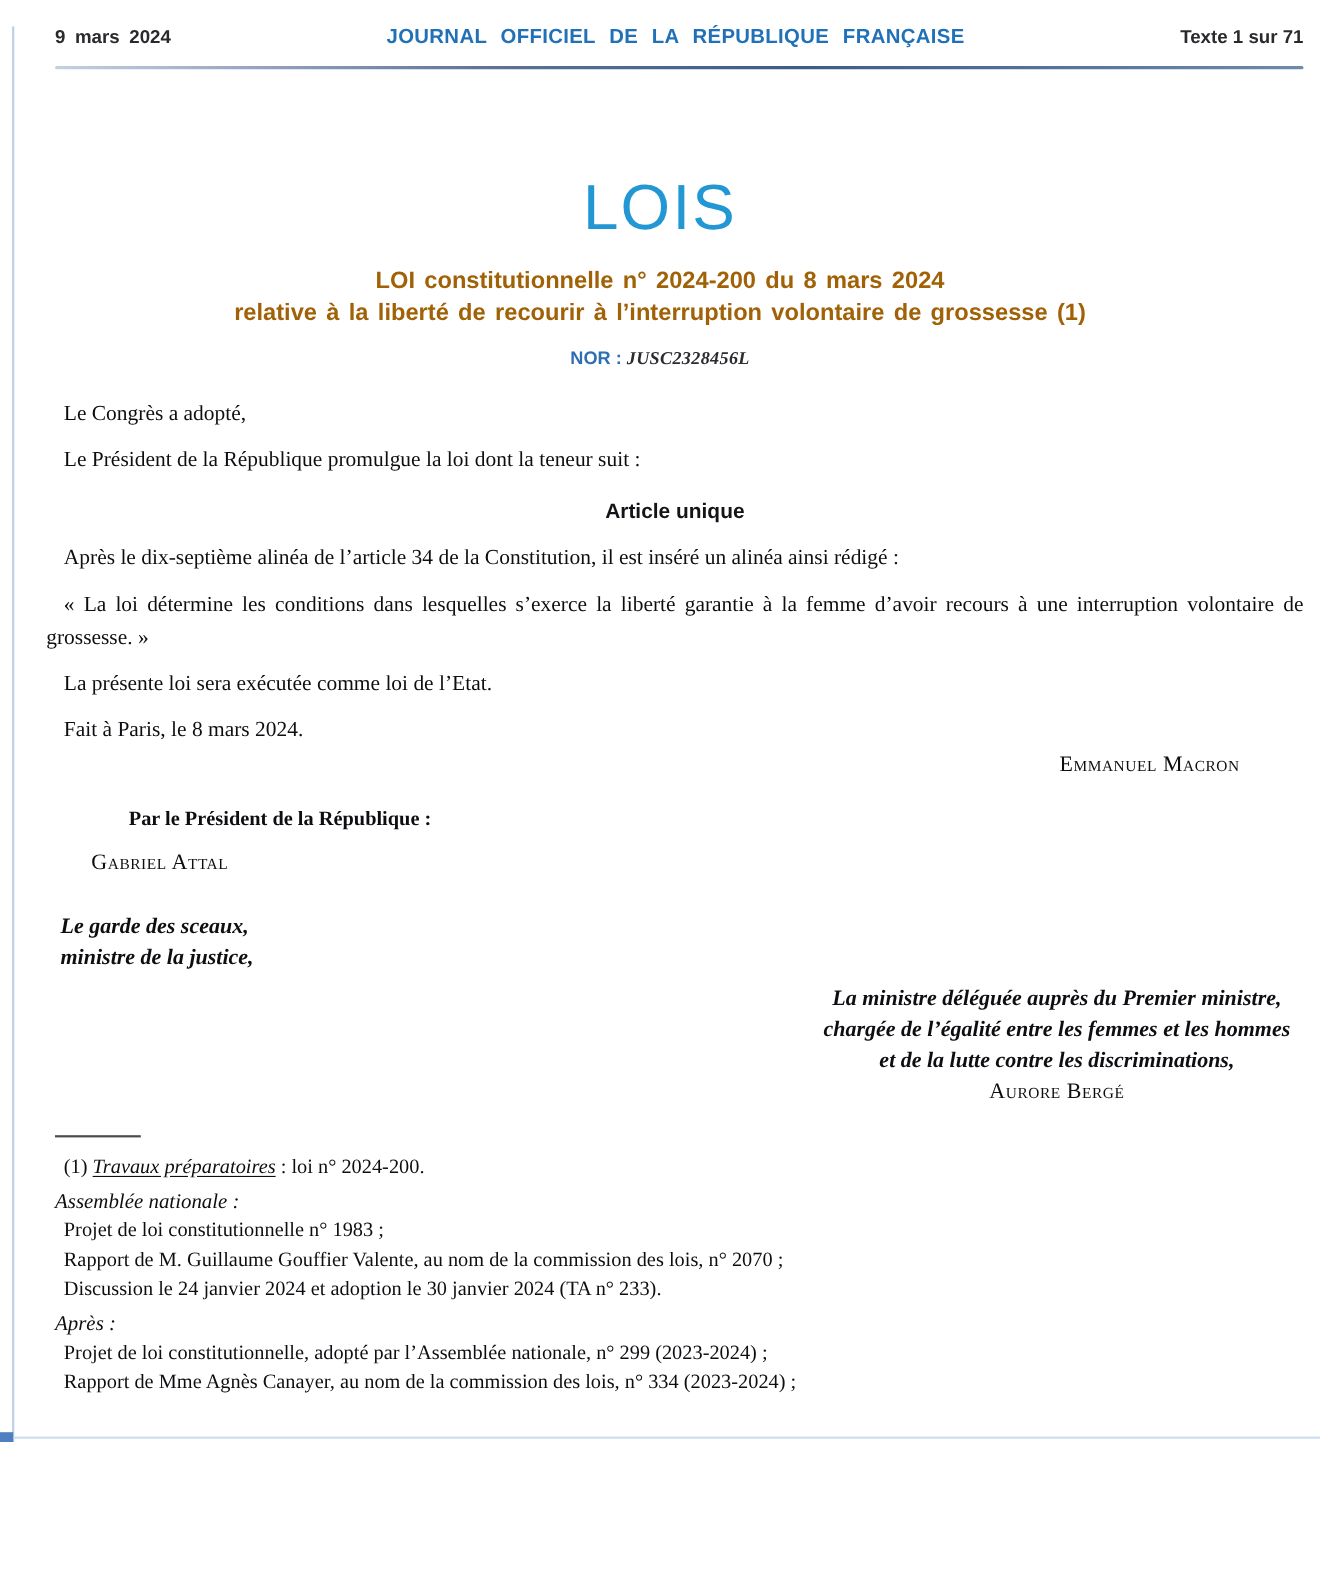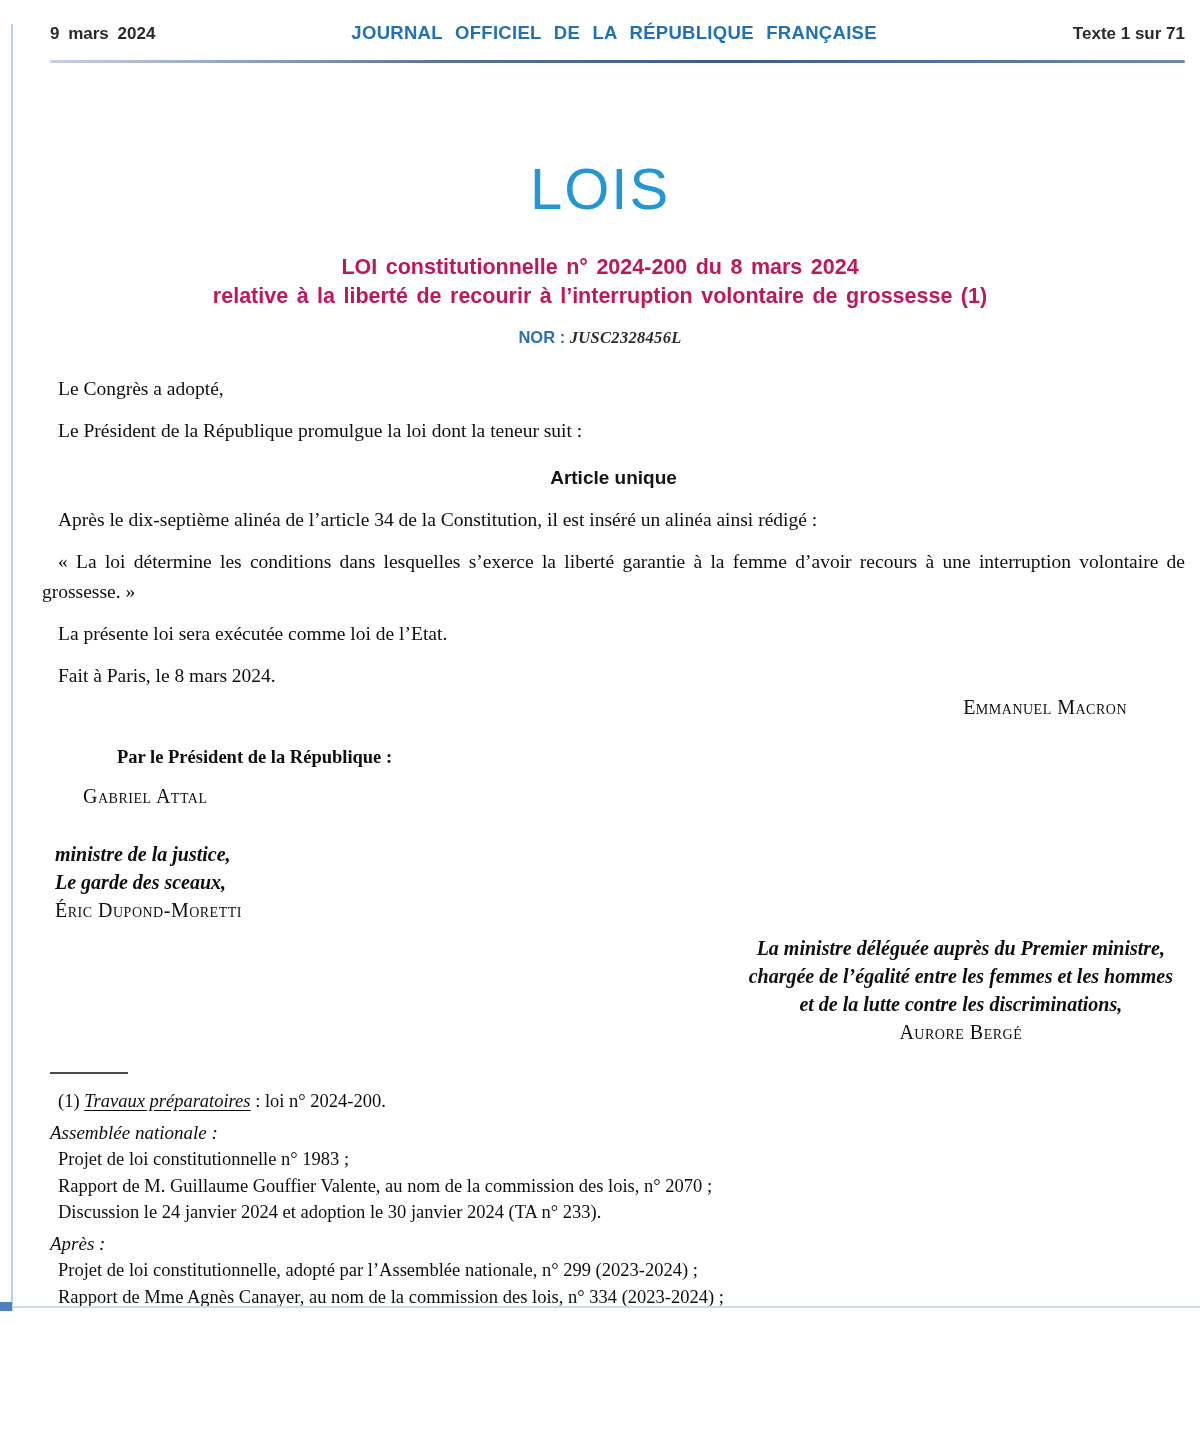--- a/index.html
+++ b/index.html
@@ -36,24 +36,24 @@
   
   .lois{
     margin:96px 0 0;text-align:center;
     font-family:"Liberation Sans", sans-serif;
     font-weight:400;font-size:58px;line-height:60px;
     color:#2397d4;letter-spacing:2px;
   }
 
   
   .law-title{
-    margin-top:34px;text-align:center;
+    margin-top:22px;text-align:center;
     font-family:"Liberation Sans", sans-serif;
     font-weight:bold;font-size:21.5px;line-height:29px;
-    color:#be185d;word-spacing:2.5px;
+    color:#a16207;word-spacing:2.5px;
   }
   .nor{
     margin-top:17px;text-align:center;
     font-family:"Liberation Sans", sans-serif;
     font-weight:bold;font-size:16.5px;
   }
   .nor .nor-label{color:#2e6fb3;}
   .nor .nor-value{color:#2b2b30;font-style:italic;letter-spacing:.3px;font-family:Liberation Serif, serif;}
 
   
@@ -124,23 +124,22 @@
     <div class="sig-president sc">Emmanuel Macron</div>
 
     <div class="by-president">Par le Président de la République :</div>
 
     <div class="sig-left" style="margin-top:10px;padding-left:13px;">
       <div class="mname sc">Gabriel Attal</div>
     </div>
 
 
     <div class="sig-left mt30">
+      <div class="mtitle">Le garde des sceaux,</div>
       <div class="mtitle">ministre de la justice,</div>
-      <div class="mtitle">Le garde des sceaux,</div>
-      <div class="sc">Éric Dupond-Moretti</div>
     </div>
 
     <div class="sig-right mt18" style="margin-right:12px;">
       <div class="mtitle">La ministre déléguée auprès du Premier ministre,</div>
       <div class="mtitle">chargée de l’égalité entre les femmes et les hommes</div>
       <div class="mtitle">et de la lutte contre les discriminations,</div>
       <div class="sc">Aurore Bergé</div>
     </div>
 
     <div class="footnote-rule"></div>

